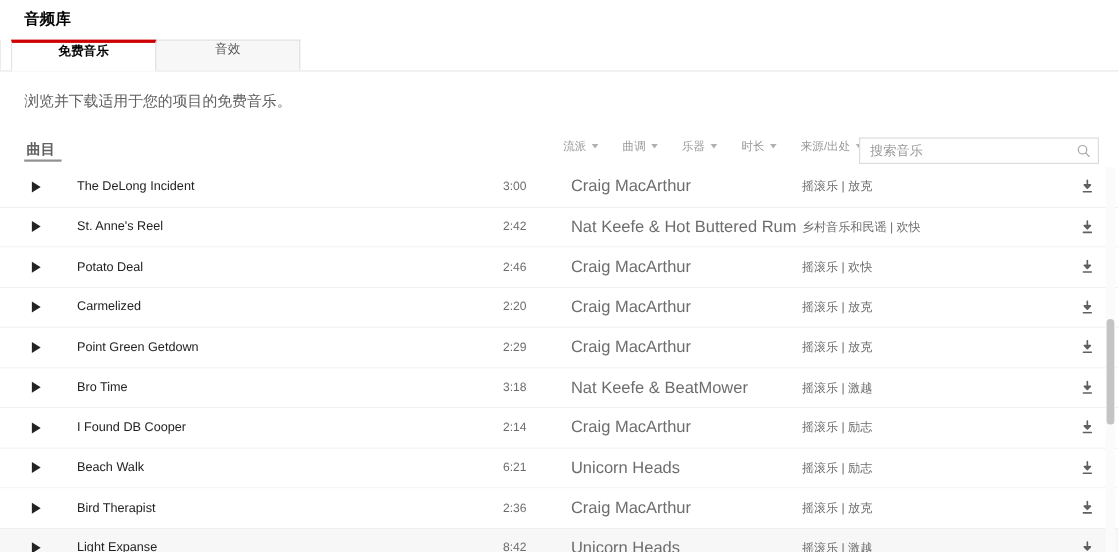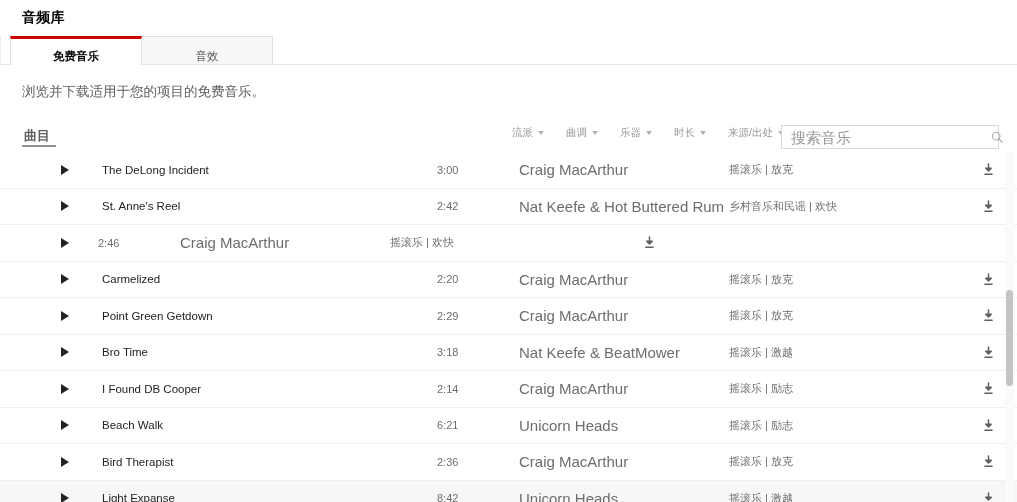--- a/index.html
+++ b/index.html
@@ -38,21 +38,21 @@
     position: absolute;
     left: 10px;
     top: 36px;
     height: 28px;
     display: flex;
     align-items: stretch;
   }
   .tab {
     position: relative;
     display: flex;
-    align-items: flex-end;
+    align-items: flex-start;
     justify-content: center;
     min-width: 132px;
     padding: 0 14px;
     font-size: 11.5px;
     cursor: pointer;
     border: 1px solid #e0e0e0;
     border-bottom: none;
     background: #f7f7f7;
     color: #555;
   }
@@ -155,21 +155,21 @@
     border: 1px solid #d9d9d9;
     background: #fff;
     display: flex;
     align-items: center;
     padding: 0 6px 0 9px;
   }
   .search-box input {
     flex: 1;
     border: none;
     outline: none;
-    font-size: 15px;
+    font-size: 12px;
     color: #303030;
     font-family: inherit;
     background: transparent;
   }
   .search-box input::placeholder { color: #9a9a9a; }
   .search-icon { width: 14px; height: 14px; opacity: .55; flex: none; }
 
   
   .table-wrap {
     position: absolute;
@@ -179,21 +179,20 @@
     height: 350px;
     overflow: hidden;
   }
   .row {
     position: relative;
     display: flex;
     align-items: center;
     height: 36.5px;
     border-bottom: 1px solid #efefef;
     background: #ffffff;
-    padding-left: 32px;
   }
   .row.hover { background: #f7f7f7; }
 
   .c-play {
     width: 66px;
     flex: none;
     display: flex;
     align-items: center;
     justify-content: center;
     cursor: pointer;
@@ -209,21 +208,21 @@
     font-size: 11.5px;
     color: #232323;
     padding-left: 4px;
     white-space: nowrap;
     overflow: hidden;
     text-overflow: ellipsis;
   }
   .c-dur {
     width: 62px;
     flex: none;
-    text-align: left;
+    text-align: center;
     font-size: 11px;
     color: #6d6d6d;
   }
   .c-artist {
     width: 230px;
     flex: none;
     padding-left: 20px;
     font-size: 15px;
     color: #6d6d6d;
     white-space: nowrap;
@@ -362,20 +361,21 @@
           <svg class="dl-icon" viewBox="0 0 24 24">
             <path d="M12 3v9.2M12 14.4l-4.4-4.6h8.8L12 14.4z" fill="#606060" stroke="#606060" stroke-width="2.4" stroke-linecap="round" stroke-linejoin="round"></path>
             <line x1="6.2" y1="19.6" x2="17.8" y2="19.6" stroke="#606060" stroke-width="2.2" stroke-linecap="round"></line>
           </svg>
         </div>
       </div>
       <div class="row">
         <div class="c-play">
           <span class="play-tri"></span>
         </div>
+        <div class="c-title">Potato Deal</div>
         <div class="c-dur">2:46</div>
         <div class="c-artist">Craig MacArthur</div>
         <div class="c-genre">摇滚乐 | 欢快</div>
         <div class="c-dl">
           <svg class="dl-icon" viewBox="0 0 24 24">
             <path d="M12 3v9.2M12 14.4l-4.4-4.6h8.8L12 14.4z" fill="#606060" stroke="#606060" stroke-width="2.4" stroke-linecap="round" stroke-linejoin="round"></path>
             <line x1="6.2" y1="19.6" x2="17.8" y2="19.6" stroke="#606060" stroke-width="2.2" stroke-linecap="round"></line>
           </svg>
         </div>
       </div>

